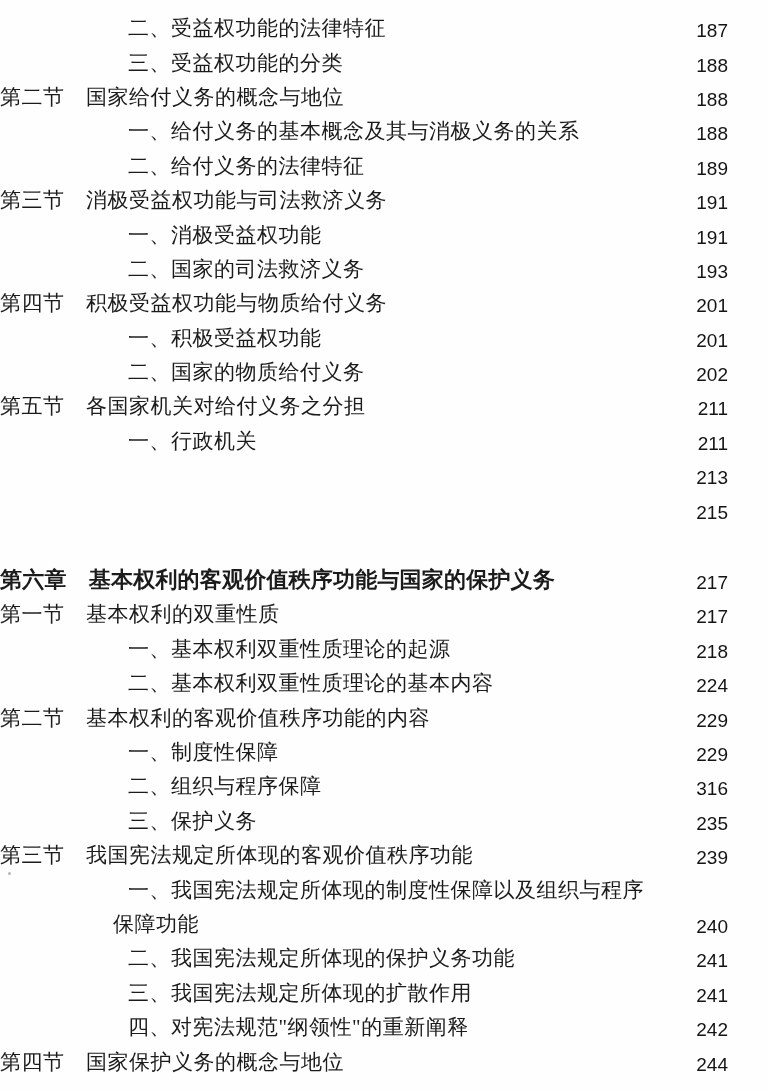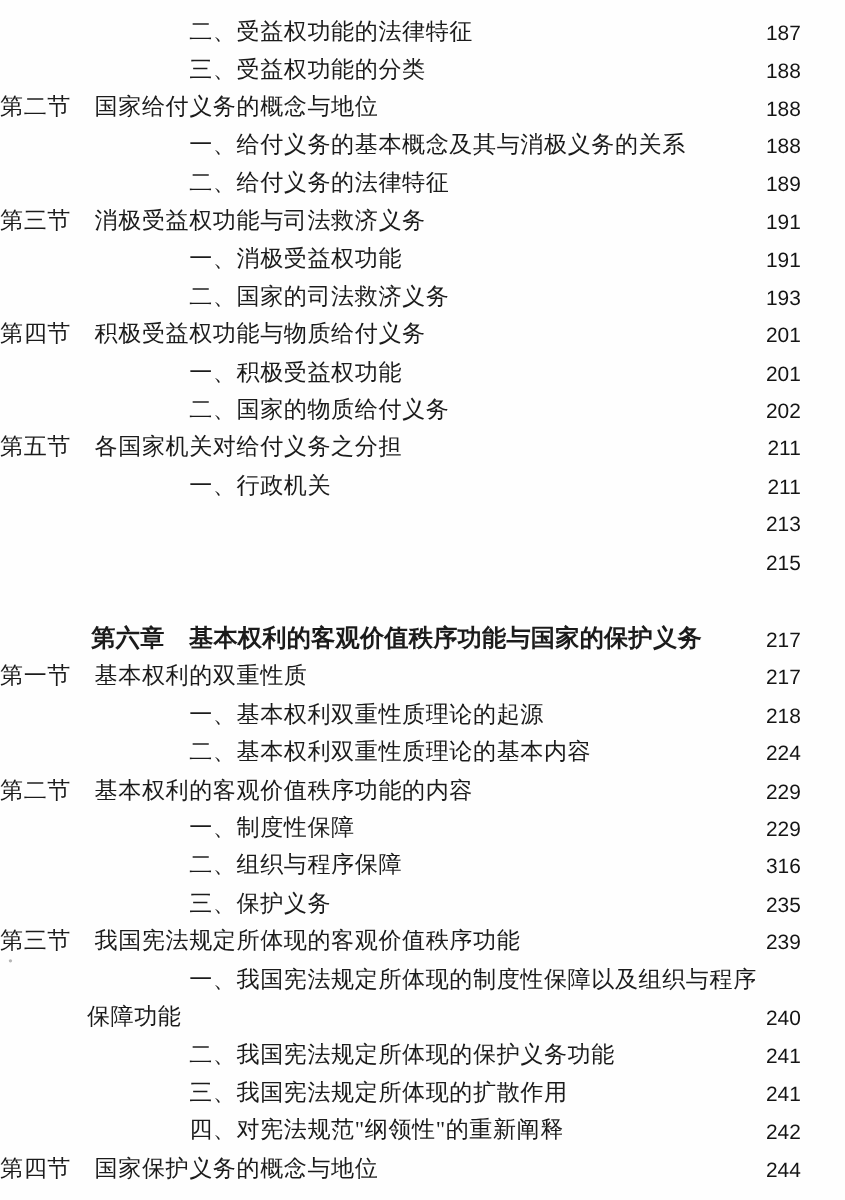--- a/index.html
+++ b/index.html
@@ -22,28 +22,27 @@
   .row {
     position: relative;
     height: 34.4px;
     display: flex;
     align-items: center;
     font-size: 21px;
     letter-spacing: 0.5px;
     white-space: nowrap;
   }
   .lv-chapter {
-    padding-left: 83px;
     font-weight: 700;
     font-size: 22px;
     letter-spacing: 0.2px;
   }
   .lv-section { }
-  .lv-sub     { padding-left: 128px; margin-left: 44px; }
-  .lv-cont    { padding-left: 79px; }
+  .lv-sub     { padding-left: 128px; }
+  .lv-cont    { padding-left: 113px; }
   .gap-before { margin-top: 36px; }
   .entry-text {
     display: inline-block;
   }
   .num {
     position: absolute;
     right: 40px;
     width: 70px;
     text-align: right;
     font-family: "Liberation Sans", "DejaVu Sans", sans-serif;

